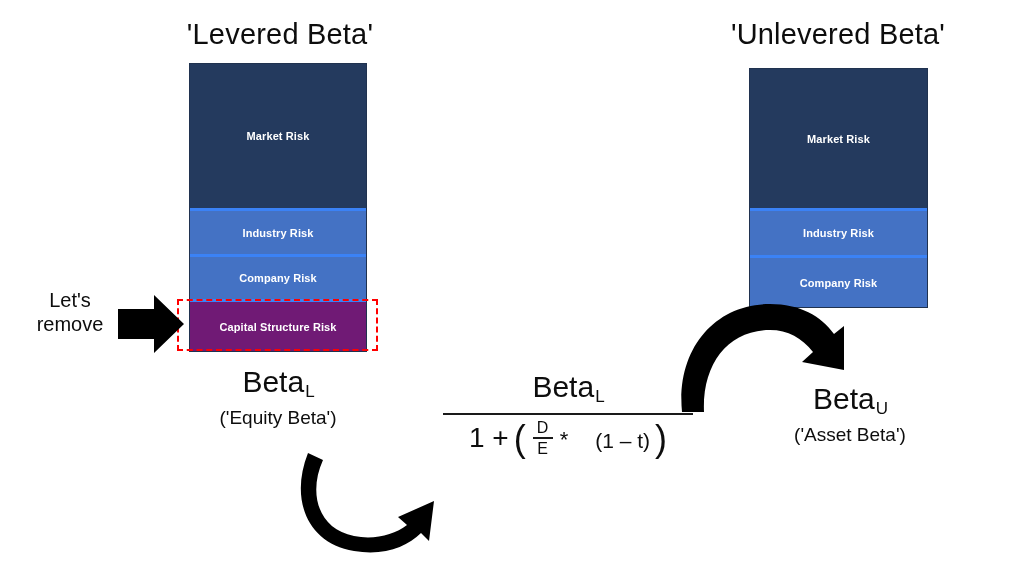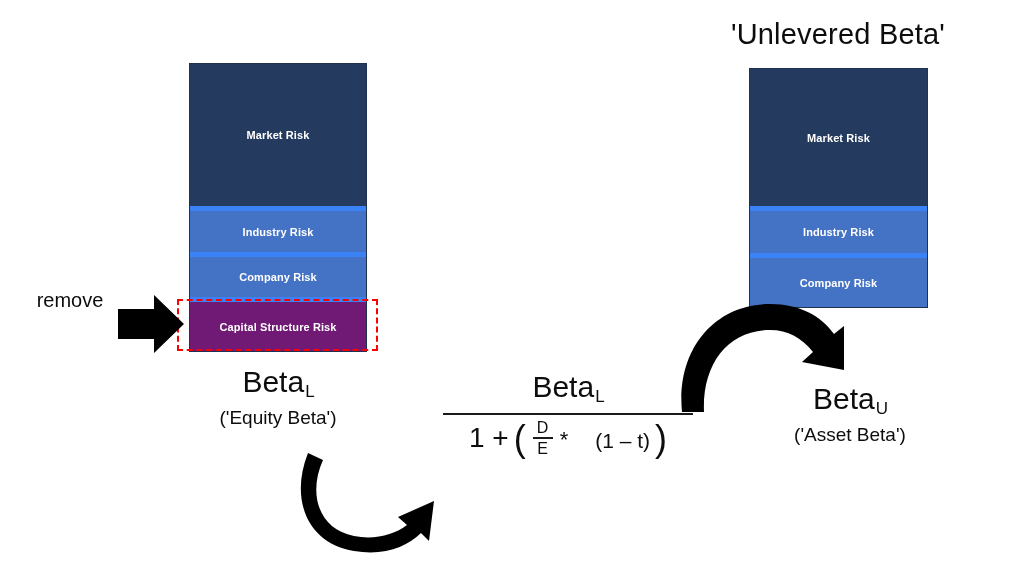--- a/index.html
+++ b/index.html
@@ -43,21 +43,21 @@
 
   .risk-block {
     box-sizing: border-box;
     display: flex;
     align-items: center;
     justify-content: center;
     color: #ffffff;
     font-size: 11px;
     font-weight: 700;
     letter-spacing: 0.1px;
-    border-bottom: 5px solid #3b82f6;
+    border-bottom: 3px solid #3b82f6;
     white-space: nowrap;
   }
   .risk-block:last-child { border-bottom: none; }
 
   
   #remove-caption {
     position: absolute;
     left: 18px;
     top: 288px;
     width: 104px;
@@ -192,20 +192,21 @@
     position: absolute;
   }
   #arrow-bottom   { left: 282px; top: 443px; width: 190px; height: 125px; }
   #arrow-top-right{ left: 666px; top: 288px; width: 190px; height: 130px; }
 </style>
 </head>
 <body>
 
 <div id="canvas">
 
+  <div class="stack-title" id="title-levered">'Levered Beta'</div>
 
   <div class="stack-title" id="title-unlevered">'Unlevered Beta'</div>
 
   <div class="stack" id="stack-levered">
     <div class="risk-block" style="background: rgb(36, 58, 94); height: 147px;">
       <span>Market Risk</span>
     </div>
     <div class="risk-block" style="background: rgb(68, 114, 196); height: 46px;">
       <span>Industry Risk</span>
     </div>
@@ -225,20 +226,21 @@
       <span>Industry Risk</span>
     </div>
     <div class="risk-block" style="background: rgb(68, 114, 196); height: 49px;">
       <span>Company Risk</span>
     </div>
   </div>
 
   <div id="dashed-highlight"></div>
 
   <div id="remove-caption">
+    <div>Let's</div>
     <div>remove</div>
   </div>
 
   <svg id="block-arrow" viewBox="0 0 66 62">
     <polygon points="0,16 36,16 36,2 66,31 36,60 36,46 0,46" fill="#000000"></polygon>
   </svg>
 
   <div class="beta-label" id="beta-l-label">
     <div class="beta-main"><span>Beta</span><sub>L</sub></div>
     <div class="beta-sub">('Equity Beta')</div>

